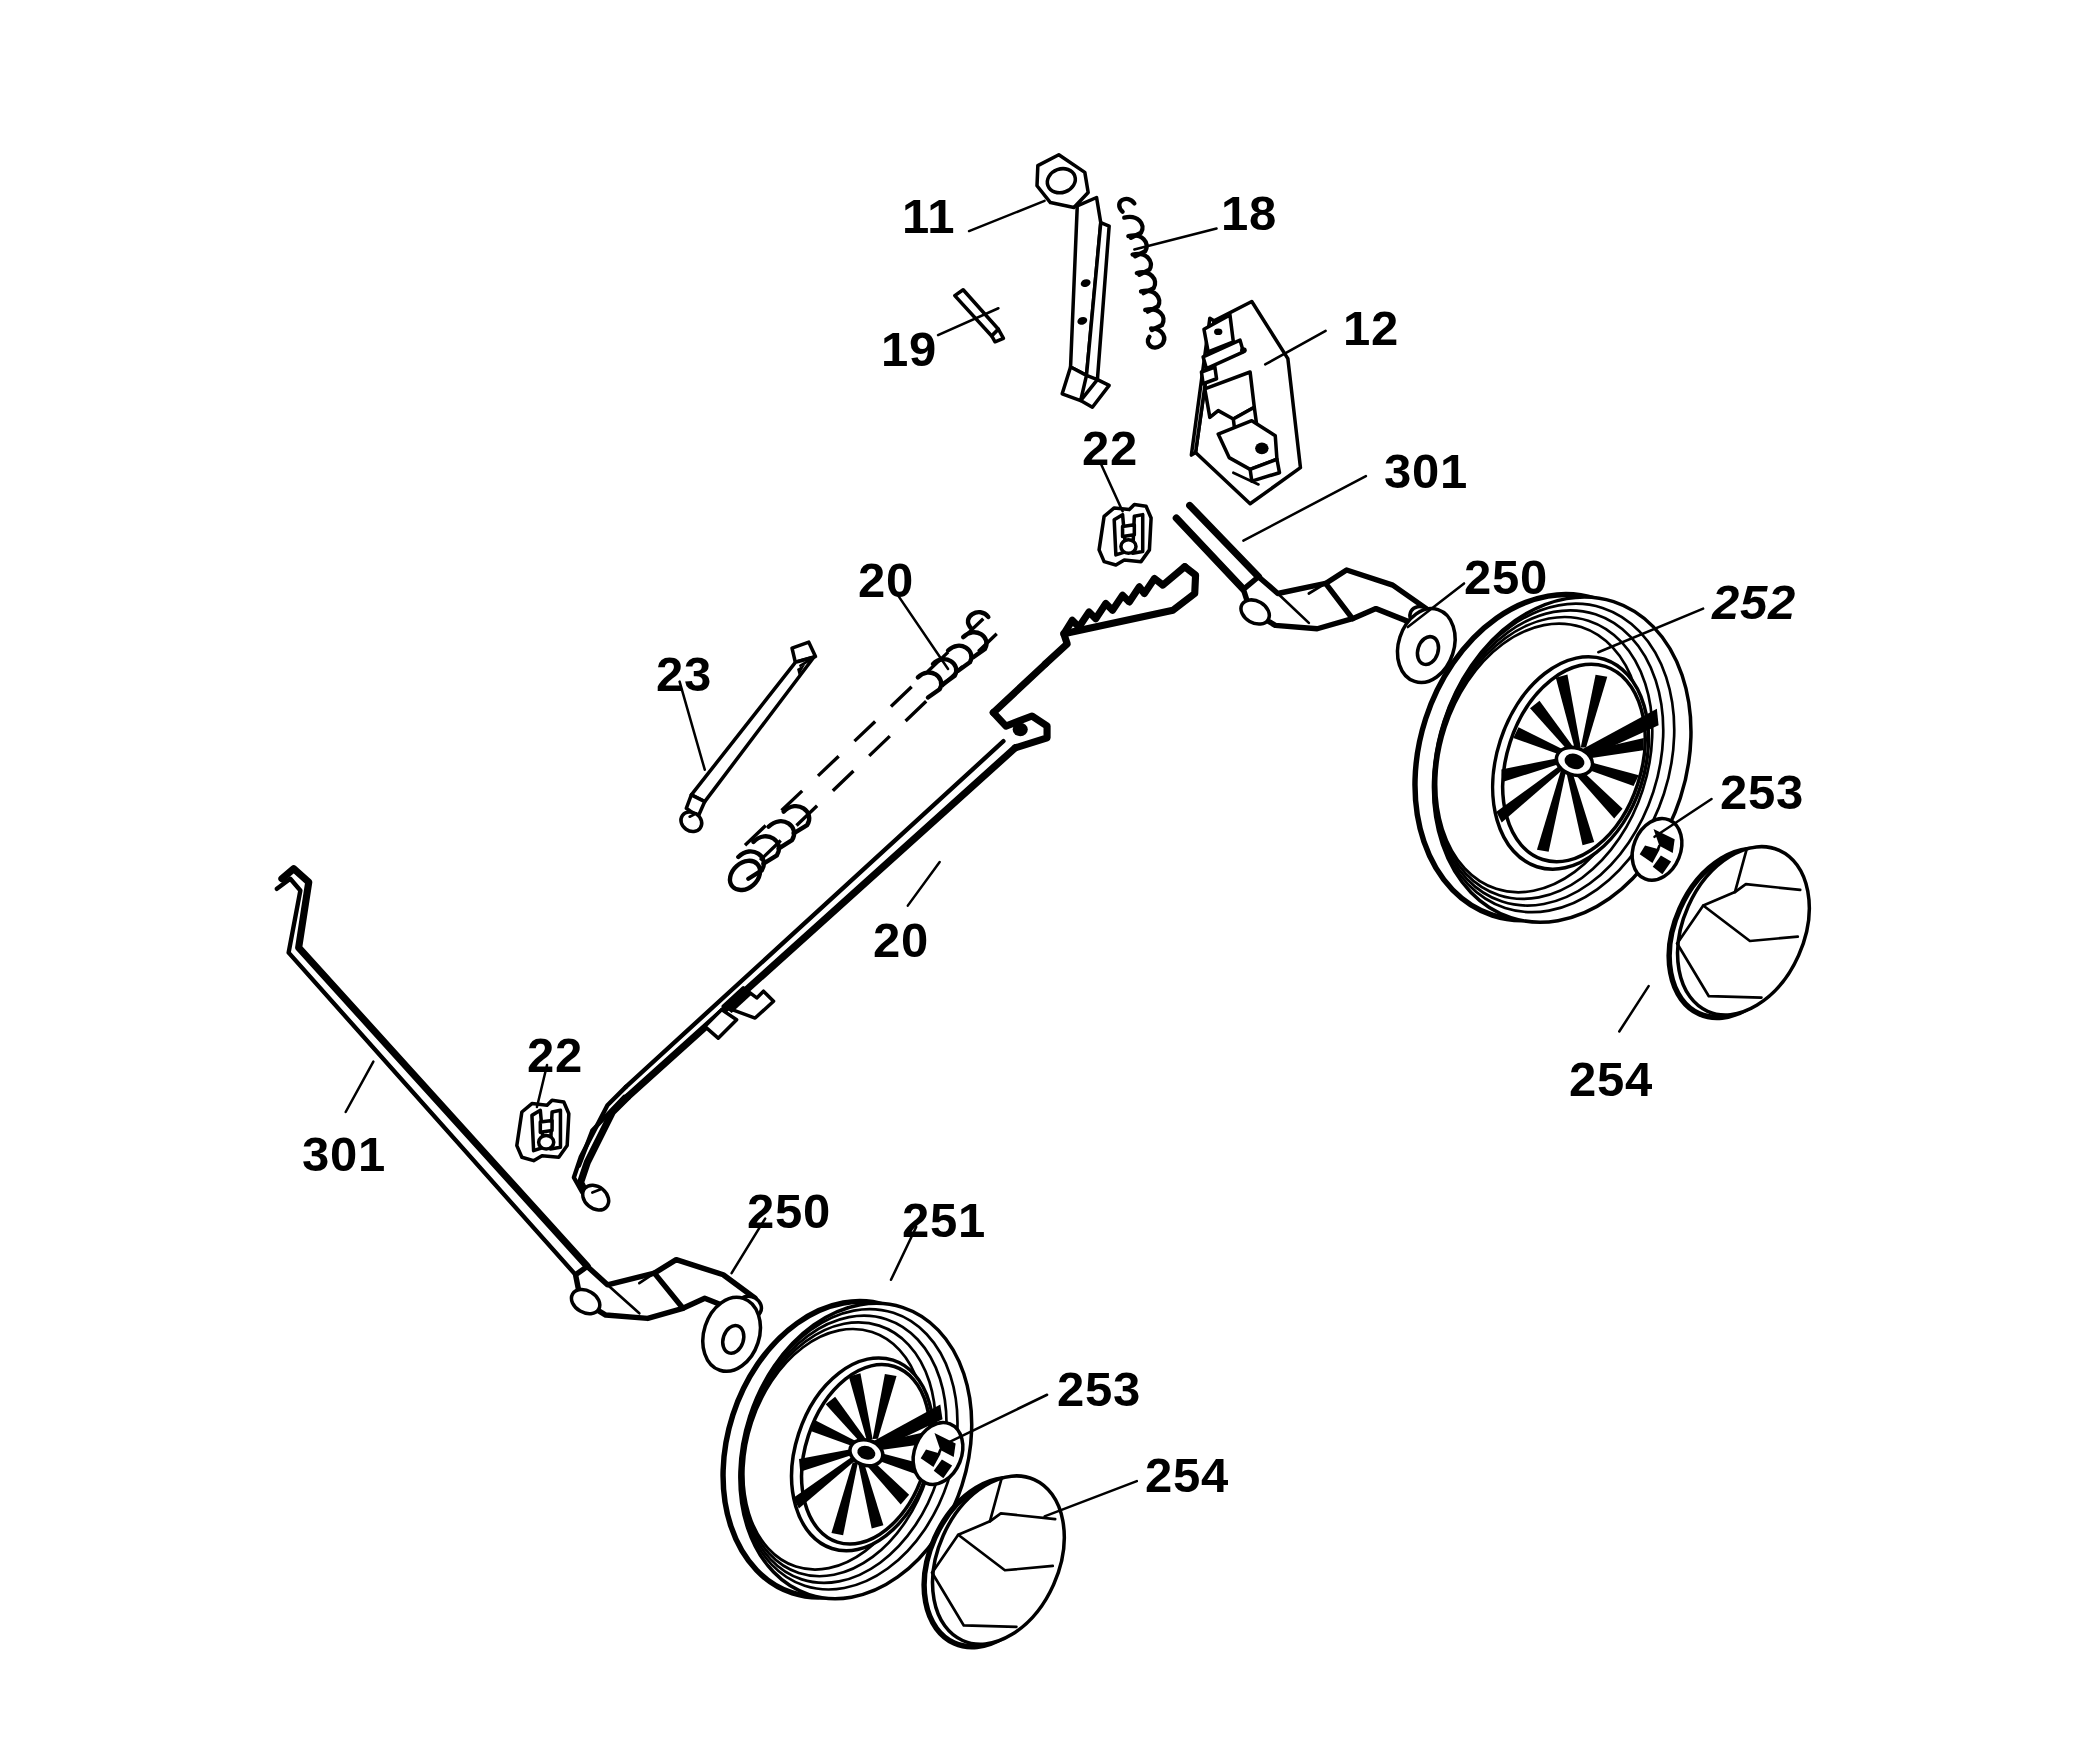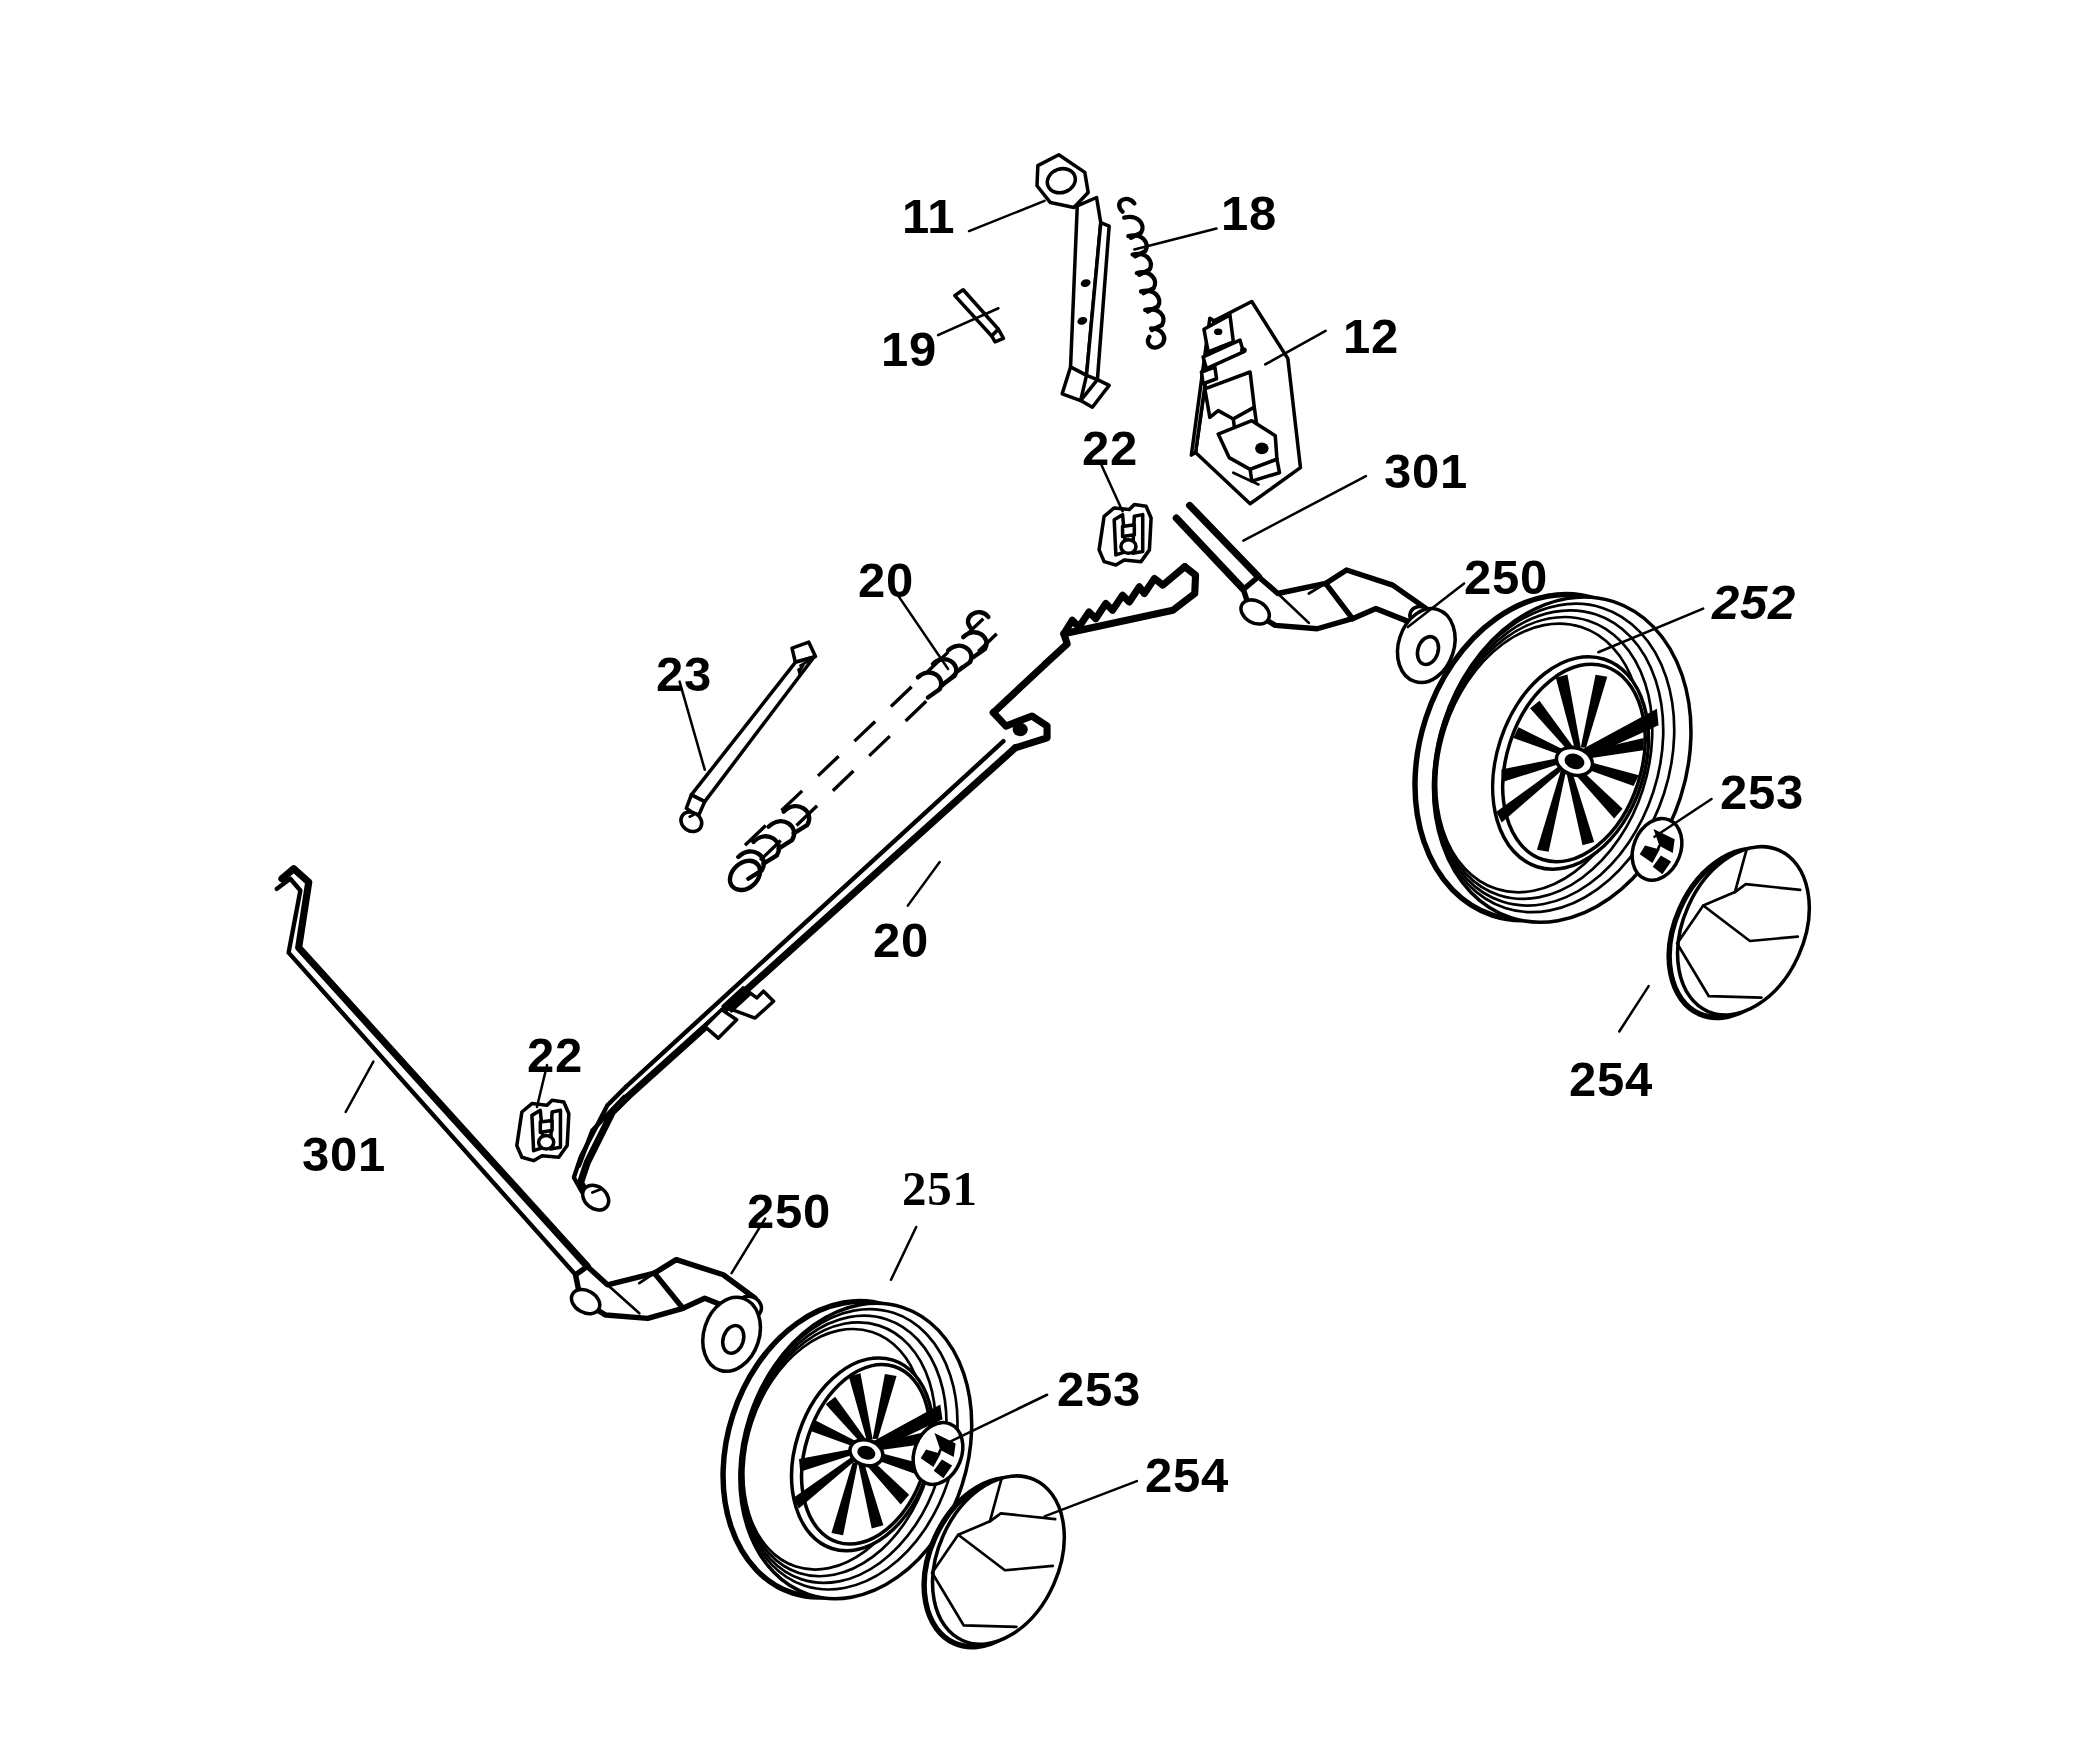--- a/index.html
+++ b/index.html
@@ -287,31 +287,31 @@
     <path class="lead" d="M1092,1455 L1062,1518"></path>
     <path class="lead" d="M1248,1655 L1130,1712"></path>
     <path class="lead" d="M1355,1758 L1245,1800"></path>
   </g>
 
 </svg>
 
 <div class="lbl" style="left:902px;top:186px;">11</div>
 <div class="lbl" style="left:1221px;top:183px;">18</div>
 <div class="lbl" style="left:881px;top:319px;">19</div>
-<div class="lbl" style="left:1343px;top:306px;">12</div>
+<div class="lbl" style="left:1343px;top:298px;">12</div>
 <div class="lbl" style="left:1384px;top:441px;">301</div>
 <div class="lbl" style="left:1082px;top:418px;">22</div>
 <div class="lbl" style="left:1464px;top:547px;">250</div>
 <div class="lbl" style="left:1712px;top:572px;font-style:italic;">252</div>
 <div class="lbl" style="left:858px;top:550px;">20</div>
 <div class="lbl" style="left:656px;top:644px;">23</div>
 <div class="lbl" style="left:1720px;top:762px;">253</div>
 <div class="lbl" style="left:873px;top:910px;">20</div>
 <div class="lbl" style="left:1569px;top:1049px;">254</div>
 <div class="lbl" style="left:527px;top:1025px;">22</div>
 <div class="lbl" style="left:302px;top:1124px;">301</div>
 <div class="lbl" style="left:747px;top:1181px;">250</div>
-<div class="lbl" style="left:902px;top:1158px;font-family:Liberation Serif, serif;">251</div>
+<div class="lbl" style="left:902px;top:1190px;">251</div>
 <div class="lbl" style="left:1057px;top:1359px;">253</div>
 <div class="lbl" style="left:1145px;top:1445px;">254</div>
 
 </div>
 
 
 </body></html>

